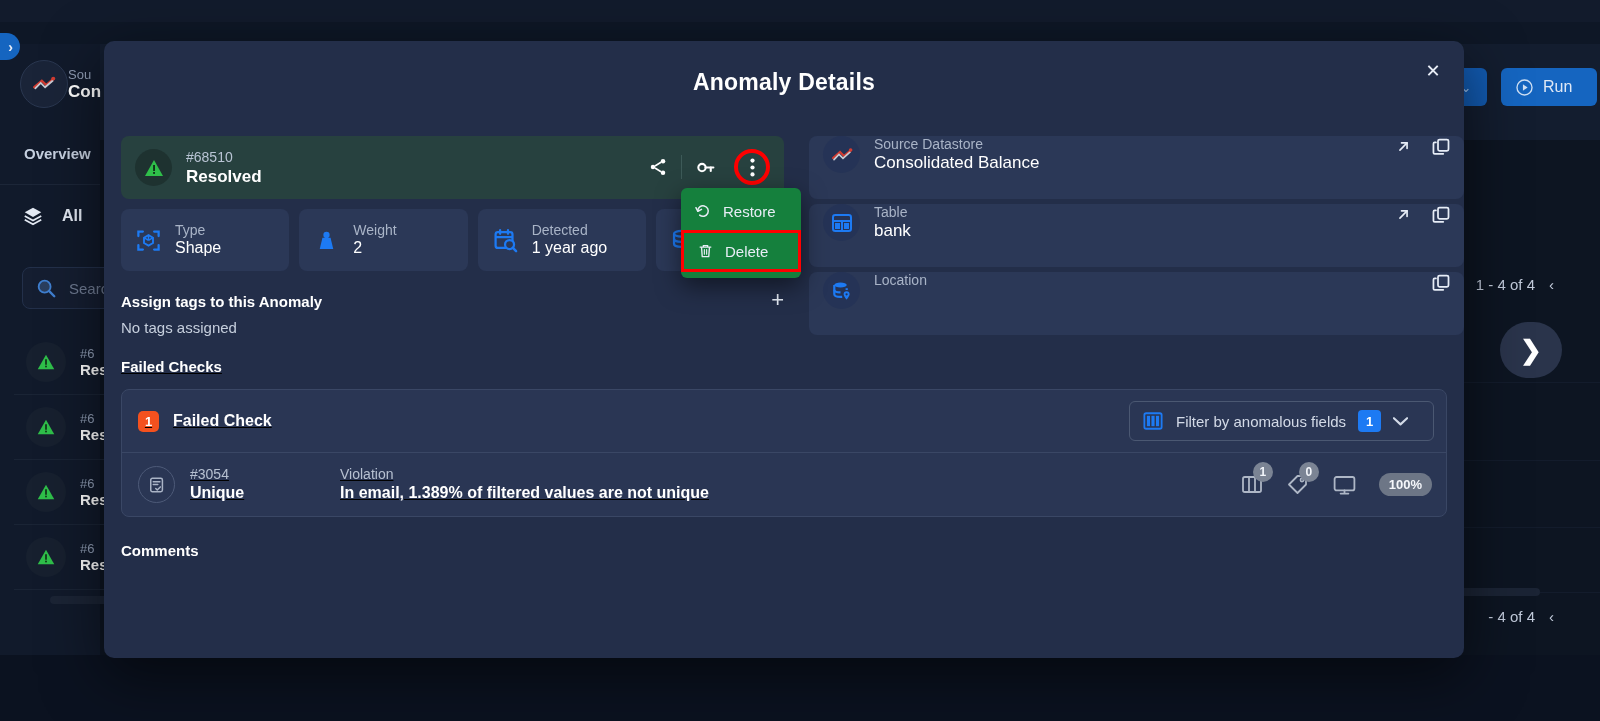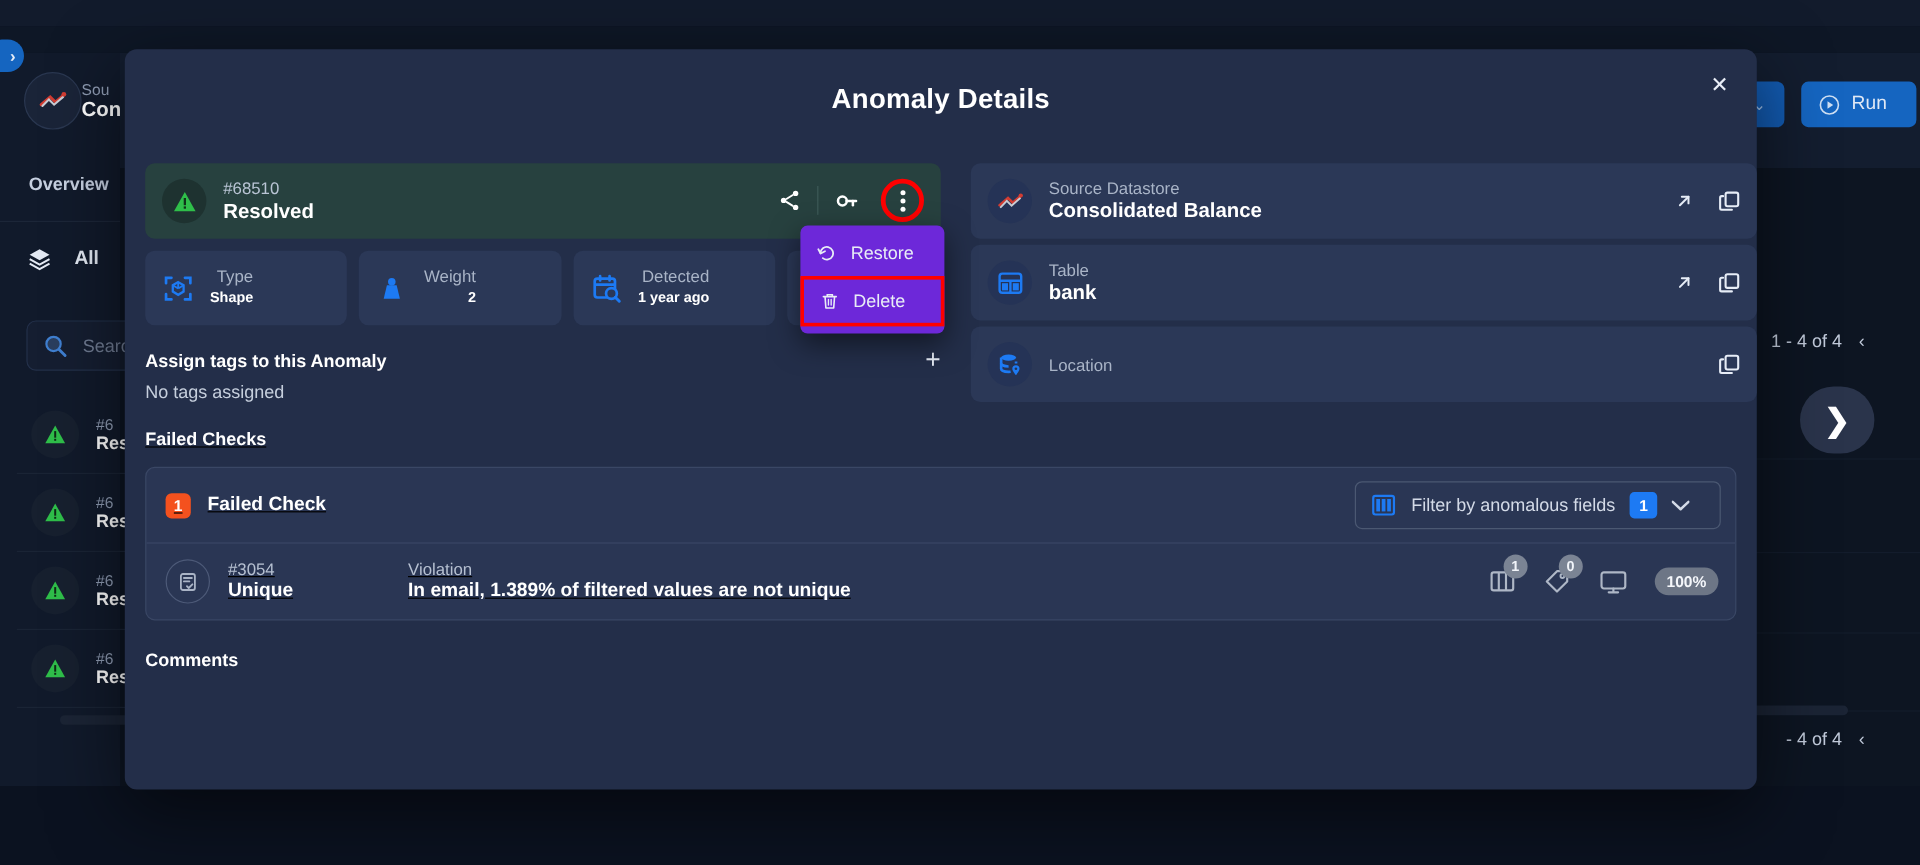--- a/index.html
+++ b/index.html
@@ -168,48 +168,48 @@
     display: flex; align-items: center; justify-content: center; cursor: pointer;
   }
   .act-div { width: 1px; height: 24px; background: #3d5a58; margin: 0 5px; }
   .kebab-ring {
     position: relative; width: 36px; height: 36px; border-radius: 50%;
     border: 4px solid #ff0000;
     display: flex; align-items: center; justify-content: center; cursor: pointer;
   }
 
   
-  .tiles { display: flex; gap: 10px; margin-top: 10px; text-align: right; }
+  .tiles { display: flex; gap: 10px; margin-top: 10px; }
   .tile {
     flex: 1; height: 62px; background: #2b3857; border-radius: 8px;
     display: flex; align-items: center; gap: 13px; padding: 0 14px;
   }
   .tile .tx .lbl { color: #a9b4c7; font-size: 14px; line-height: 16px; }
-  .tile .tx .val { color: #ffffff; font-size: 12px; font-weight: 700; line-height: 20px; }
+  .tile .tx .val { color: #ffffff; font-size: 16px; font-weight: 400; line-height: 20px; }
 
   
   .tags-block { margin-top: 22px; position: relative; }
   .tags-title { color: #ffffff; font-size: 15px; font-weight: 700; }
   .tags-none { color: #c6cfdd; font-size: 15px; margin-top: 9px; }
   .tags-plus {
     position: absolute; right: 0; top: -2px; color: #e5ebf5; font-size: 22px; cursor: pointer;
     line-height: 18px;
   }
 
   
   .icard {
     height: 63px; background: #2b3857; border-radius: 8px;
-    display: flex; align-items: center; padding: 0 14px; margin-bottom: 5px; position: relative;
+    display: flex; align-items: flex-start; padding: 0 14px; margin-bottom: 5px; position: relative;
   }
   .icard-ico {
     width: 37px; height: 37px; border-radius: 50%; background: #253356;
     display: flex; align-items: center; justify-content: center; margin-right: 14px;
   }
   .icard .tx .lbl { color: #a9b4c7; font-size: 14px; line-height: 16px; }
-  .icard .tx .val { color: #ffffff; font-size: 17px; font-weight: 700; line-height: 21px; }
+  .icard .tx .val { color: #ffffff; font-size: 17px; font-weight: 400; line-height: 21px; }
   .icard-acts { position: absolute; right: 12px; display: flex; align-items: center; gap: 18px; }
 
   
   .fc-head { color: #ffffff; font-size: 15px; font-weight: 700; }
   .fc-panel {
     margin-top: 14px; border: 1px solid #3a4765; border-radius: 8px; overflow: hidden;
     background: #2a3654;
   }
   .fc-bar {
     height: 63px; display: flex; align-items: center; padding: 0 16px;
@@ -260,22 +260,22 @@
   .cm-head { color: #ffffff; font-size: 15px; font-weight: 700; }
   .cm-box {
     margin-top: 13px; height: 43px; border: 1px solid #7e879a; border-radius: 6px;
     display: flex; align-items: center; padding: 0 14px; position: relative;
   }
   .cm-box .ph { color: #9aa3b5; font-size: 15px; }
   .cm-send { position: absolute; right: 14px; display: flex; align-items: center; cursor: pointer; }
 
   
   .menu {
-    position: absolute; left: 563px; top: 147px; width: 120px;
-    background: #6d28d9; border-radius: 6px; box-shadow: 0 8px 24px rgba(0,0,0,.5);
+    position: absolute; left: 577px; top: 147px; width: 120px;
+    background: #15803d; border-radius: 6px; box-shadow: 0 8px 24px rgba(0,0,0,.5);
     padding: 6px 0; z-index: 40;
   }
   .menu-item {
     height: 34px; display: flex; align-items: center; gap: 11px; padding: 0 13px;
     color: #e8edf6; font-size: 15px; cursor: pointer;
   }
   .menu-item.highlight {
     border: 3px solid #ff0000; height: 42px; margin: 2px 0 0 0;
   }
 

